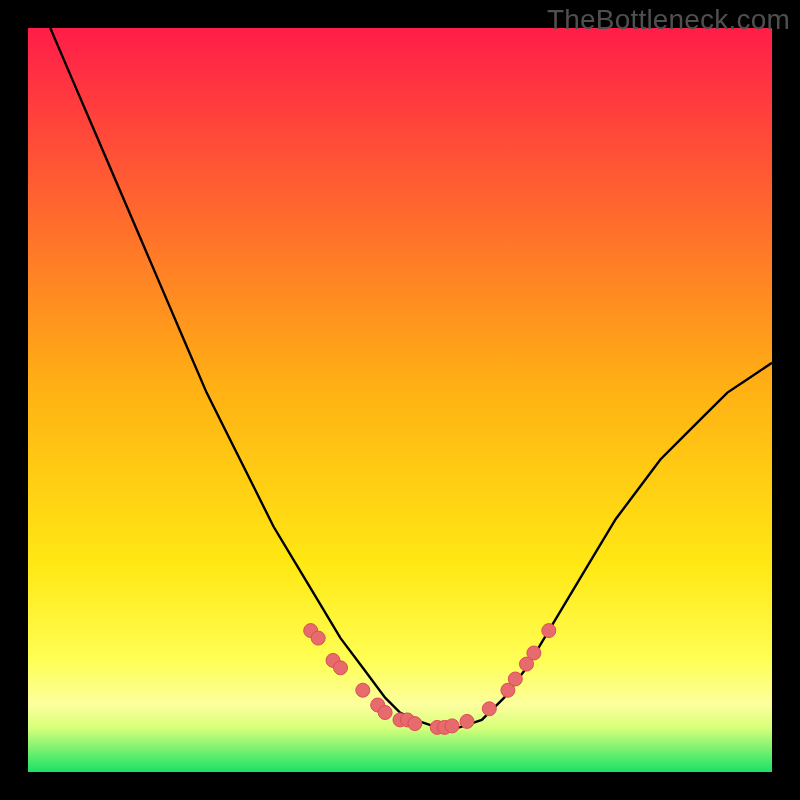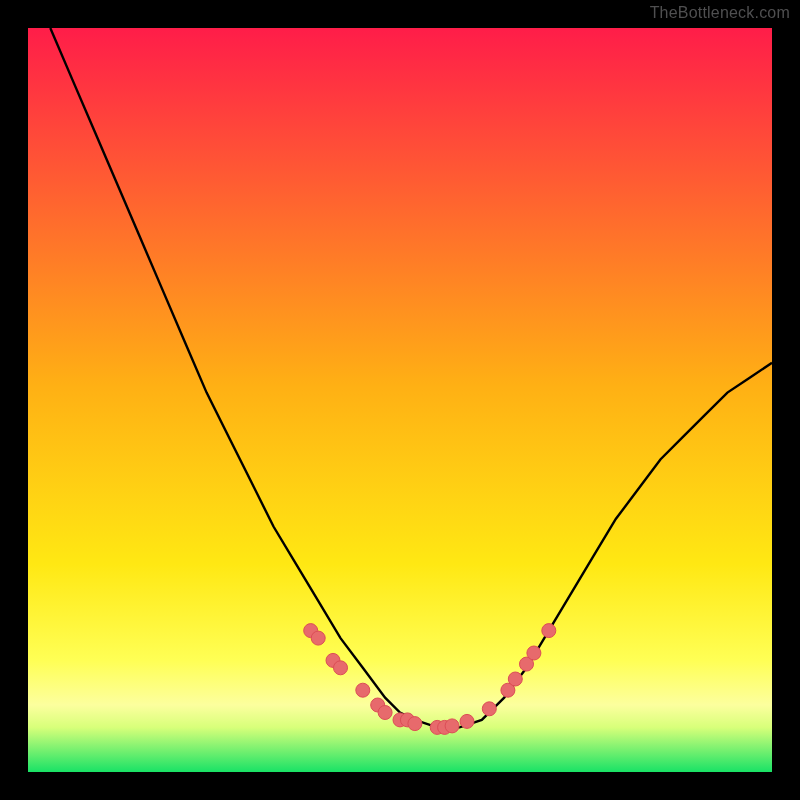--- a/index.html
+++ b/index.html
@@ -23,21 +23,21 @@
     left: 0;
     top: 0;
     width: 744px;
     height: 744px;
   }
   .watermark {
     position: absolute;
     top: 4px;
     right: 10px;
     color: #4f4f50;
-    font-size: 16px;
+    font-size: 28px;
     font-weight: 500;
     letter-spacing: 0.2px;
   }
 </style>
 </head>
 <body>
 
 <div class="frame">
   <svg class="plot" viewBox="0 0 744 744">
     <defs>

